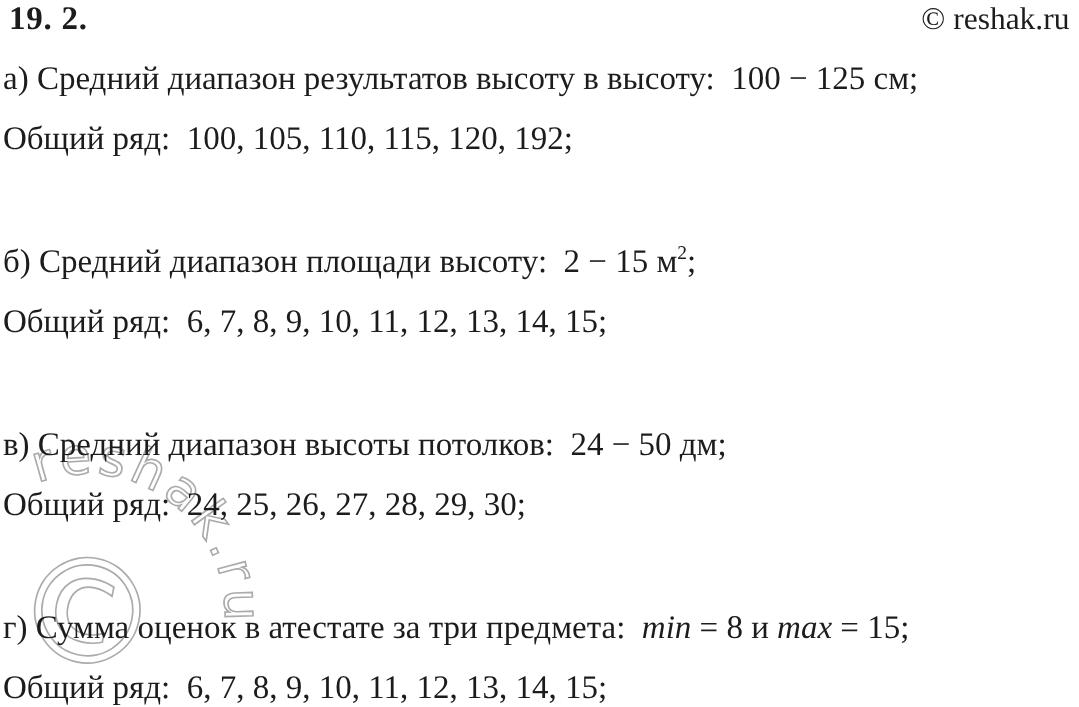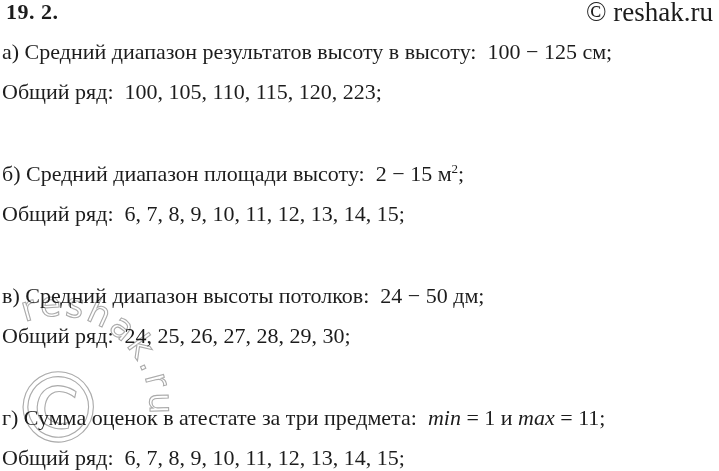--- a/index.html
+++ b/index.html
@@ -24,21 +24,21 @@
     align-items: flex-start;
     line-height: 20px;
     padding: 0 6px 0 4px;
   }
   .problem-number {
     font-weight: bold;
     font-size: 22px;
     letter-spacing: 0.5px;
   }
   .copyright {
-    font-size: 27px;
+    font-size: 21px;
   }
   .content { margin-top: 10px; }
   section.section { margin: 0 0 42px 0; }
   p.line {
     margin: 0;
     font-size: 22px;
     line-height: 40px;
     white-space: pre;
   }
   .t-plain  { font-style: normal; }
@@ -71,28 +71,28 @@
 </svg>
 
 <div class="page">
   <div class="header-row">
     <span class="problem-number">19. 2.</span>
     <span class="copyright">© reshak.ru</span>
   </div>
   <div class="content" id="sections">
       <section class="section">
         <p class="line"><span class="t-plain">а) Средний диапазон результатов высоту в высоту:  </span><span class="t-math">100 − 125 см;</span></p>
-        <p class="line"><span class="t-plain">Общий ряд:  </span><span class="t-math">100, 105, 110, 115, 120, 223;</span></p>
+        <p class="line"><span class="t-plain">Общий ряд:  </span><span class="t-math">100, 105, 110, 115, 120, 192;</span></p>
       </section>
       <section class="section">
         <p class="line"><span class="t-plain">б) Средний диапазон площади высоту:  </span><span class="t-math">2 − 15 м</span><sup class="t-sup">2</sup><span class="t-math">;</span></p>
         <p class="line"><span class="t-plain">Общий ряд:  </span><span class="t-math">6, 7, 8, 9, 10, 11, 12, 13, 14, 15;</span></p>
       </section>
       <section class="section">
         <p class="line"><span class="t-plain">в) Средний диапазон высоты потолков:  </span><span class="t-math">24 − 50 дм;</span></p>
         <p class="line"><span class="t-plain">Общий ряд:  </span><span class="t-math">24, 25, 26, 27, 28, 29, 30;</span></p>
       </section>
       <section class="section">
-        <p class="line"><span class="t-plain">г) Сумма оценок в атестате за три предмета:  </span><span class="t-italic">min</span><span class="t-math"> = 1 и </span><span class="t-italic">max</span><span class="t-math"> = 11;</span></p>
+        <p class="line"><span class="t-plain">г) Сумма оценок в атестате за три предмета:  </span><span class="t-italic">min</span><span class="t-math"> = 8 и </span><span class="t-italic">max</span><span class="t-math"> = 15;</span></p>
         <p class="line"><span class="t-plain">Общий ряд:  </span><span class="t-math">6, 7, 8, 9, 10, 11, 12, 13, 14, 15;</span></p>
       </section>
     </div>
 </div>
 
 </body></html>

